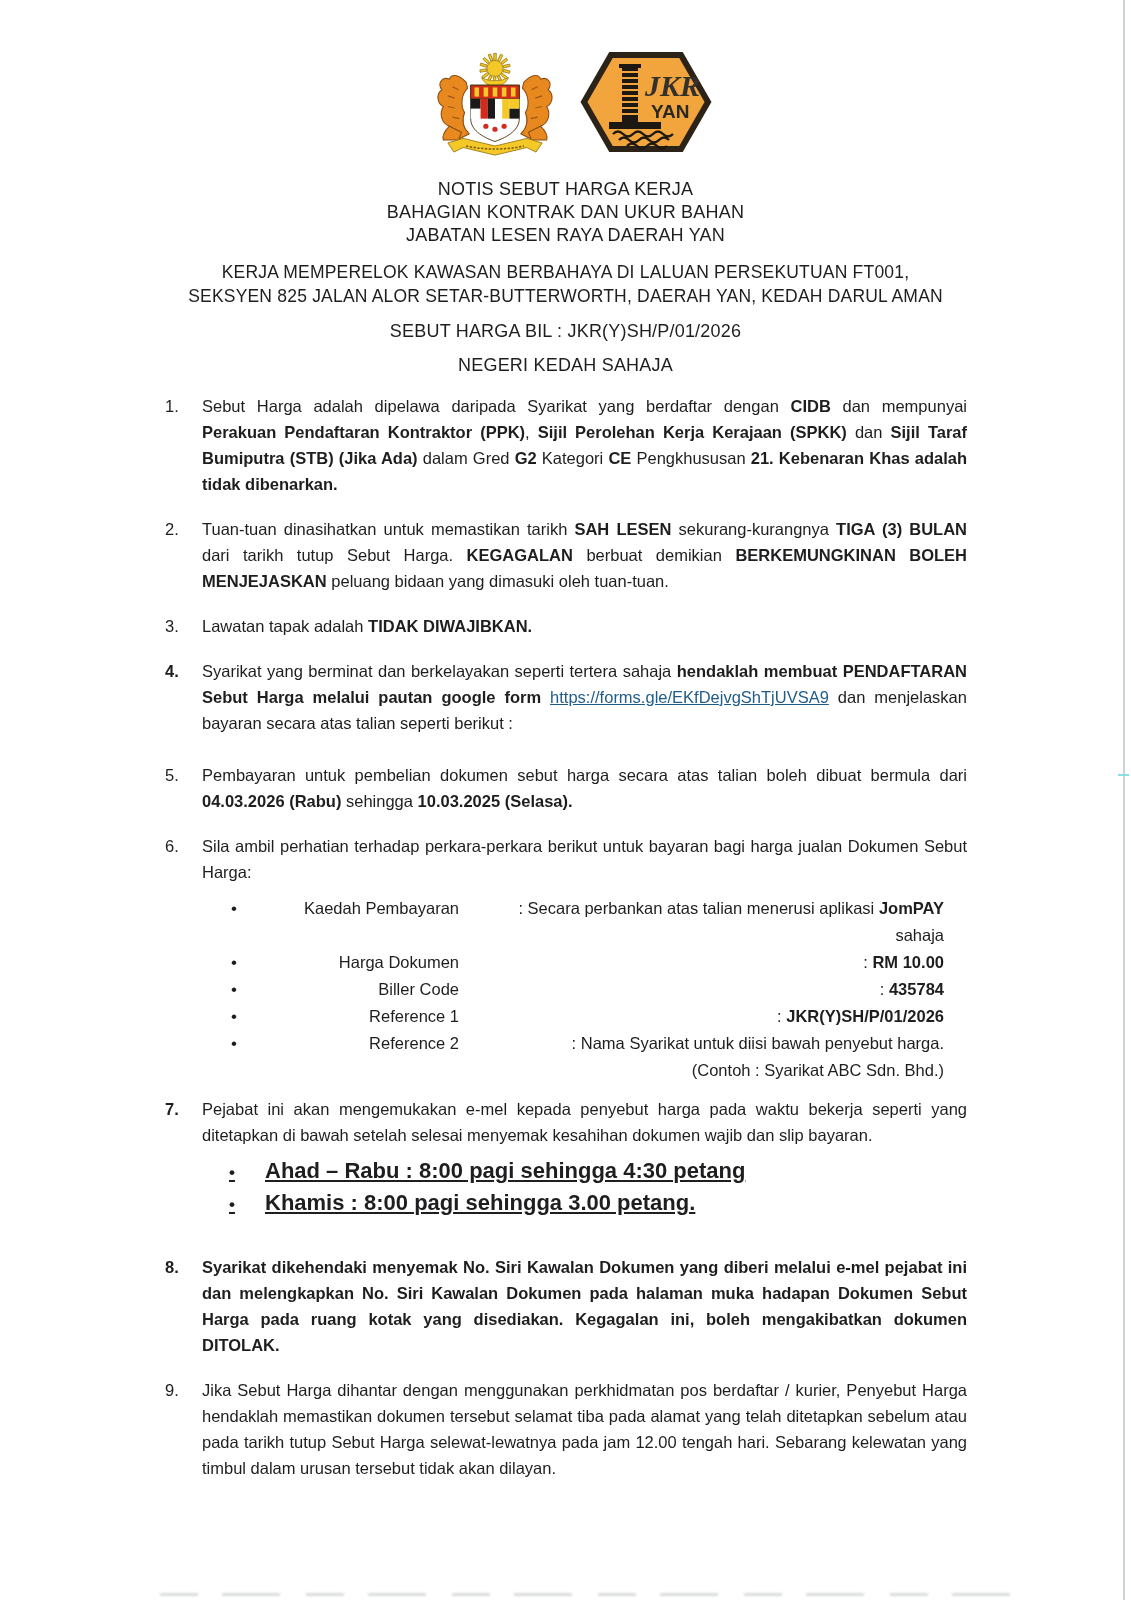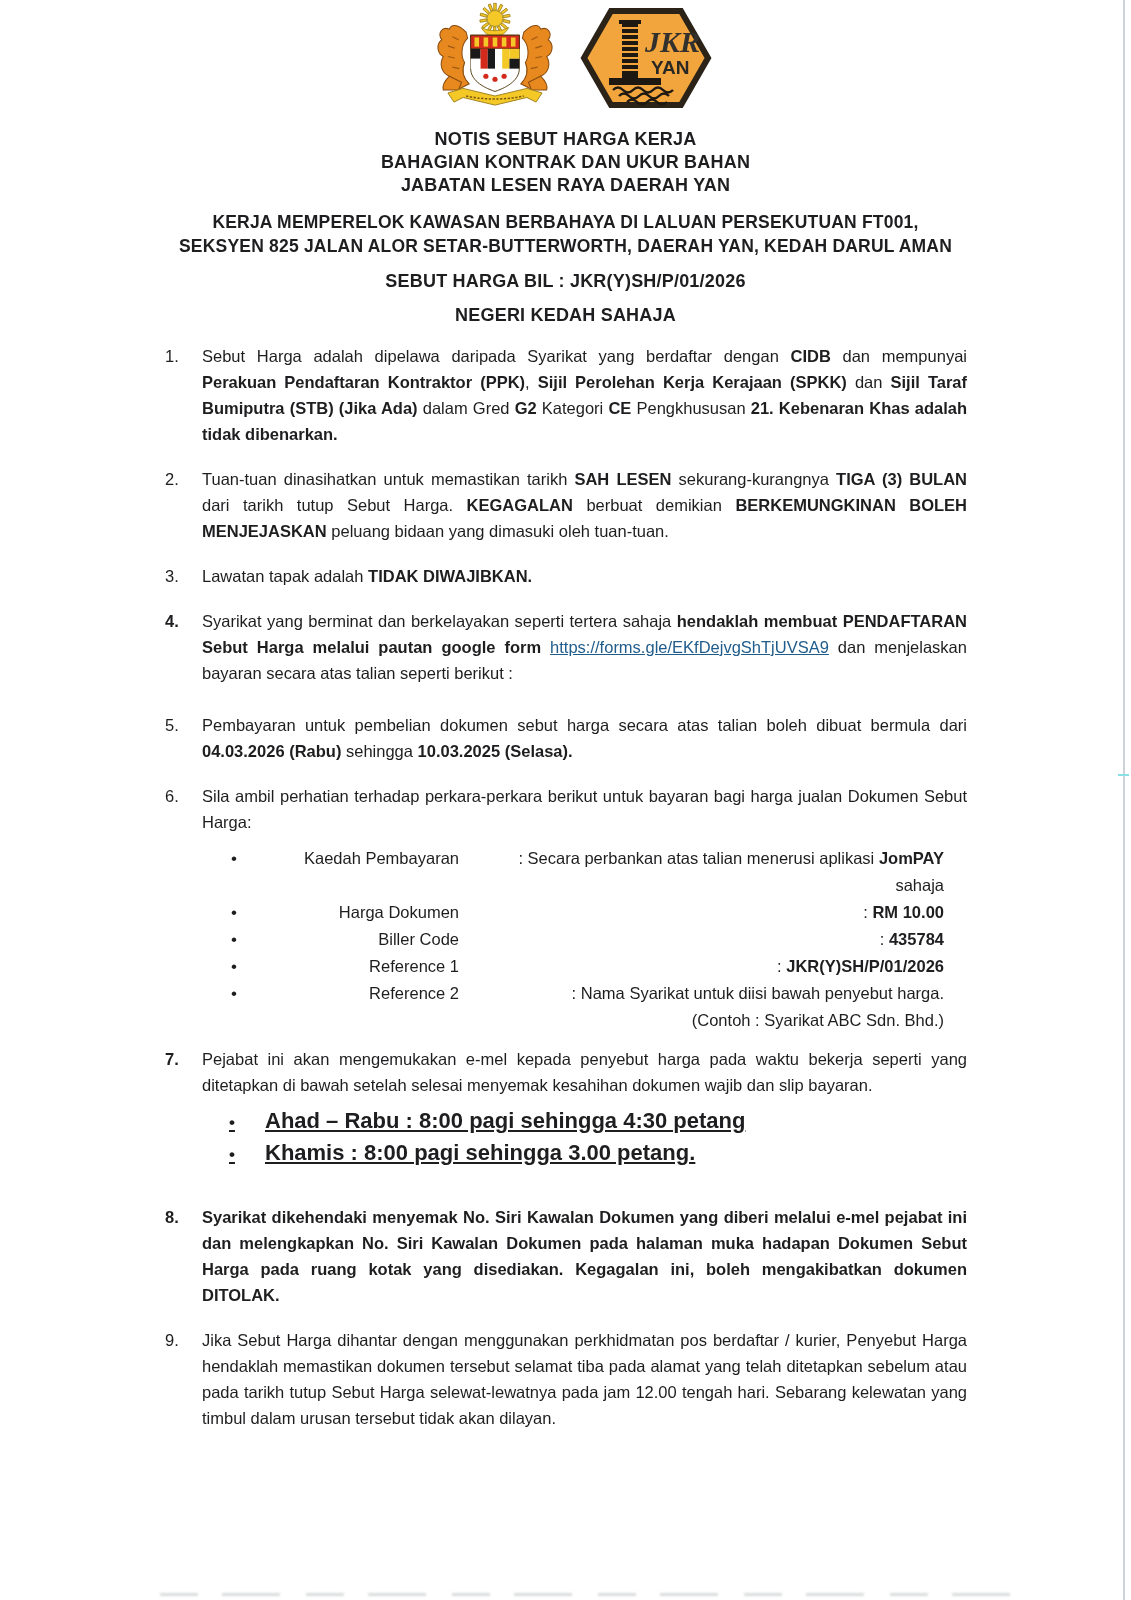--- a/index.html
+++ b/index.html
@@ -4,25 +4,25 @@
 <style>
   html,body{margin:0;padding:0;}
   body{
     width:1131px;height:1600px;overflow:hidden;position:relative;
     background:#ffffff;color:#1e1e20;
     font-family:"Liberation Sans", sans-serif;
     -webkit-font-smoothing:antialiased;
   }
   .doc{position:relative;width:1131px;height:1600px;}
   .logos{
-    display:flex;justify-content:center;align-items:center;gap:8px;
+    padding-top:50px;display:flex;justify-content:center;align-items:flex-start;gap:8px;
     margin-bottom:12px;
   }
   .center{text-align:center;}
-  .hline{font-weight:700;font-size:18px;line-height:23px;letter-spacing:.2px;}
+  .hline{font-weight:400;font-size:18px;line-height:23px;letter-spacing:.2px;}
   .hblock{margin-bottom:13px;}
   .proj{margin:0 80px 12px 80px;}
   .proj .hline{font-size:17.5px;line-height:24px;}
   .bil{margin-bottom:11px;}
   .neg{margin-bottom:16px;}
   .content{padding:0 164px 0 165px;}
   .item{display:flex;margin-bottom:19px;}
   .item .num{flex:none;width:37px;font-size:16.5px;line-height:26px;}
   .item .num.bn{font-weight:700;}
   .item .body{flex:1;font-size:16.5px;line-height:26px;text-align:justify;}

